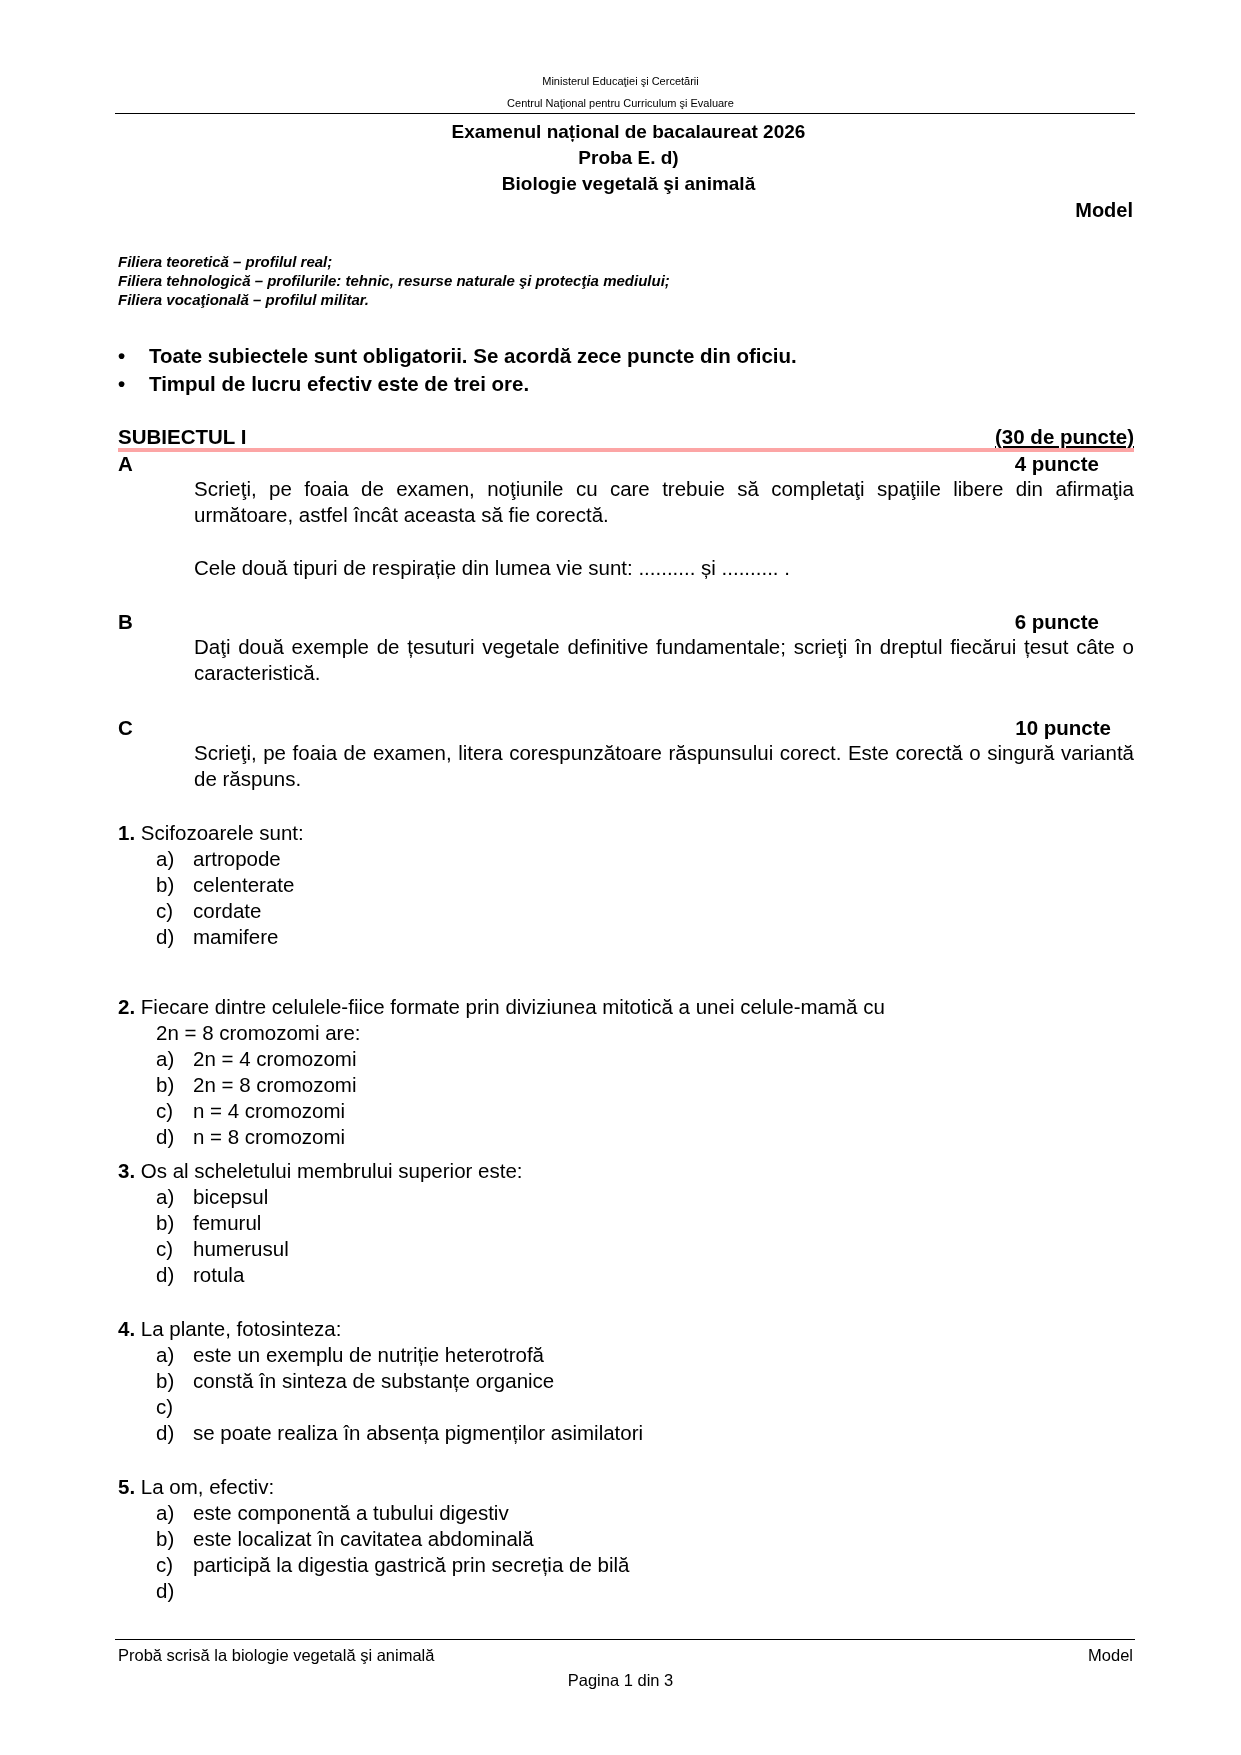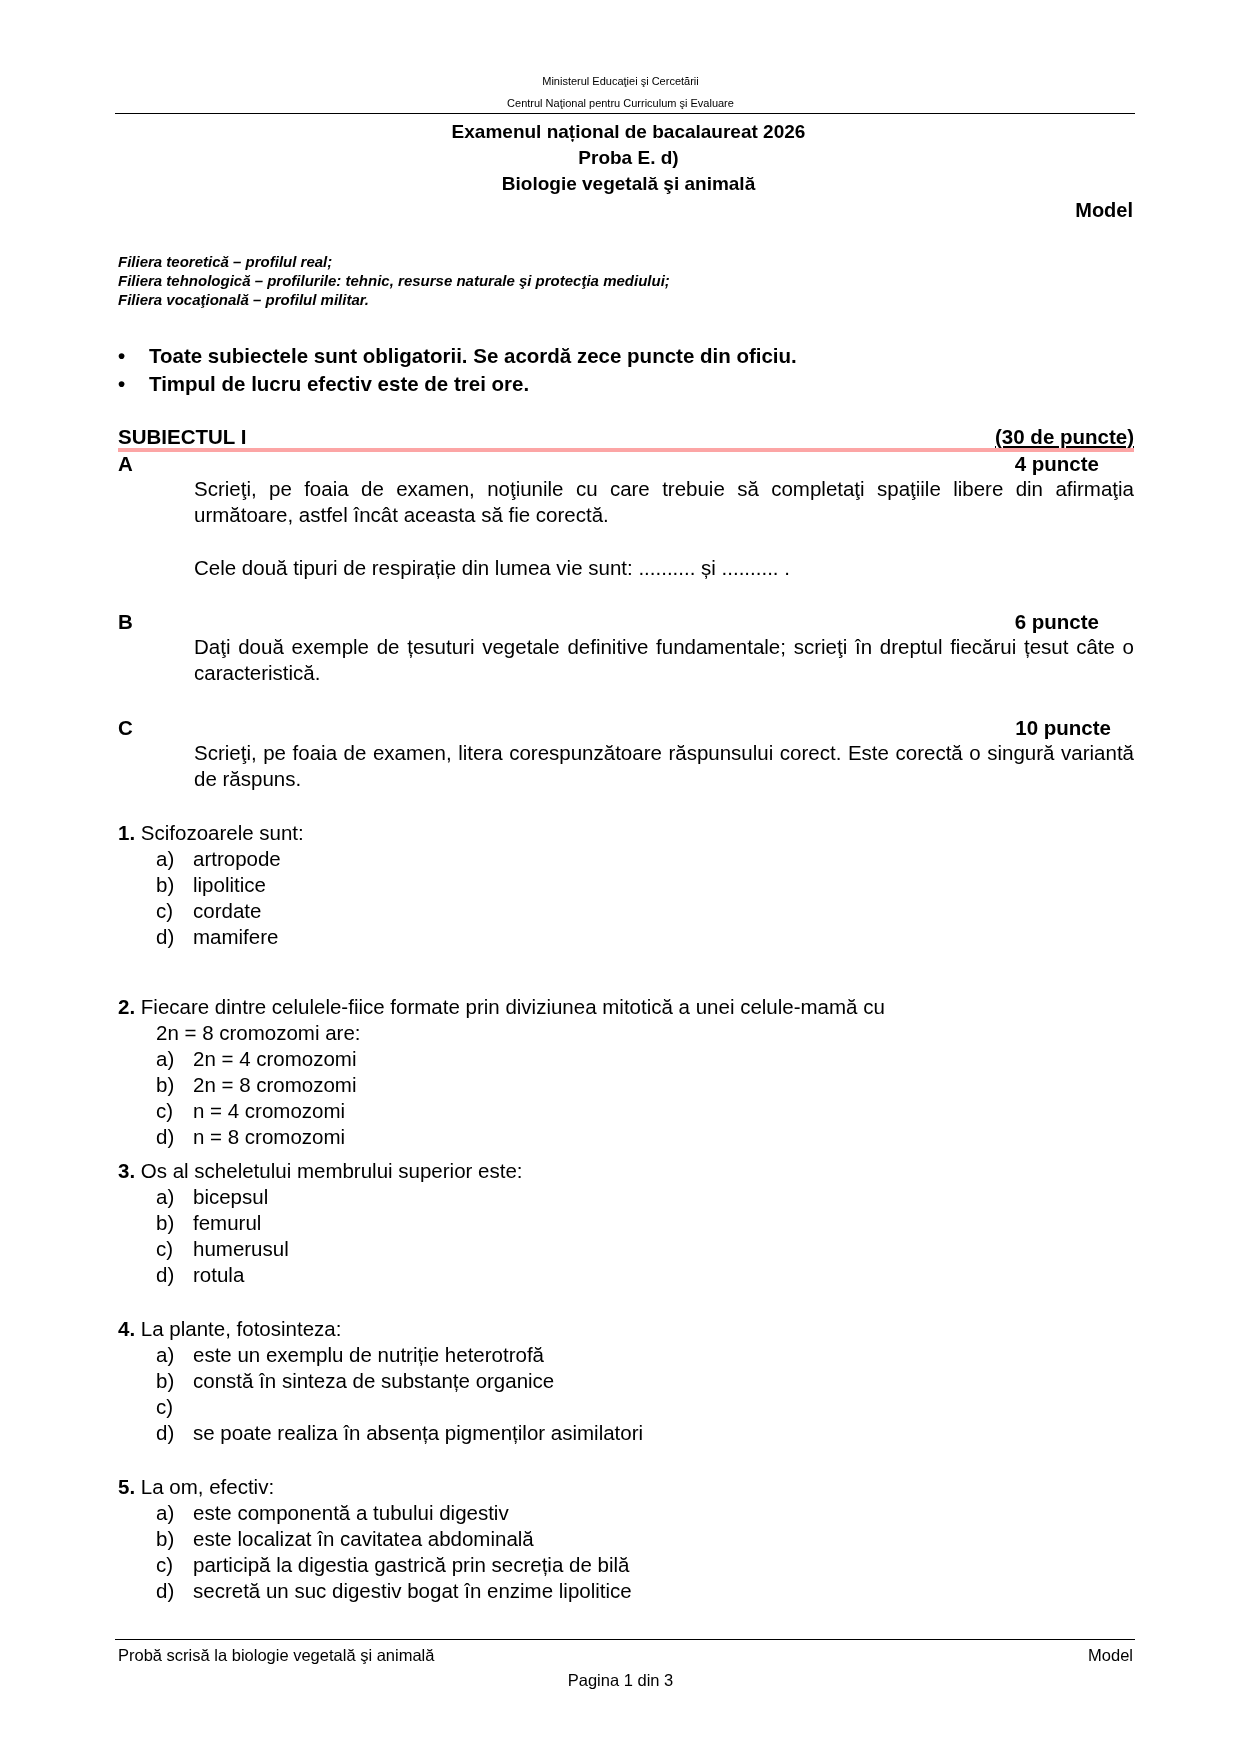--- a/index.html
+++ b/index.html
@@ -75,21 +75,21 @@
 <div class="abs para" style="top:740px;">Scrieţi, pe foaia de examen, litera corespunzătoare răspunsului corect. Este corectă o singură variantă de răspuns.</div>
 
 <div class="abs q" style="top:820px;">
   <div><span class="q-num">1.</span> <span>Scifozoarele sunt:</span></div>
   <div class="opt">
       <span class="opt-letter">a)</span>
       <span>artropode</span>
     </div>
   <div class="opt">
       <span class="opt-letter">b)</span>
-      <span>lipolitice</span>
+      <span>celenterate</span>
     </div>
   <div class="opt">
       <span class="opt-letter">c)</span>
       <span>cordate</span>
     </div>
   <div class="opt">
       <span class="opt-letter">d)</span>
       <span>mamifere</span>
     </div>
 </div>
@@ -163,20 +163,19 @@
   <div class="opt">
       <span class="opt-letter">b)</span>
       <span>este localizat în cavitatea abdominală</span>
     </div>
   <div class="opt">
       <span class="opt-letter">c)</span>
       <span>participă la digestia gastrică prin secreția de bilă</span>
     </div>
   <div class="opt">
       <span class="opt-letter">d)</span>
-      <span>secretă un suc digestiv bogat în enzime lipolitice</span>
     </div>
 </div>
 
 <div class="abs foot-line" style="top:1639px;"></div>
 <div class="abs foot" style="top:1646px; left:118px;">Probă scrisă la biologie vegetală şi animală</div>
 <div class="abs foot" style="top:1646px; right:108px;">Model</div>
 <div class="abs center foot" style="top:1671px;">Pagina 1 din 3</div>
 
 </body></html>

